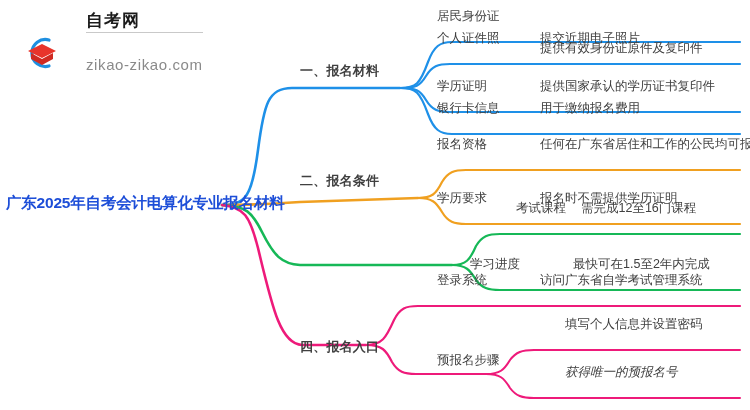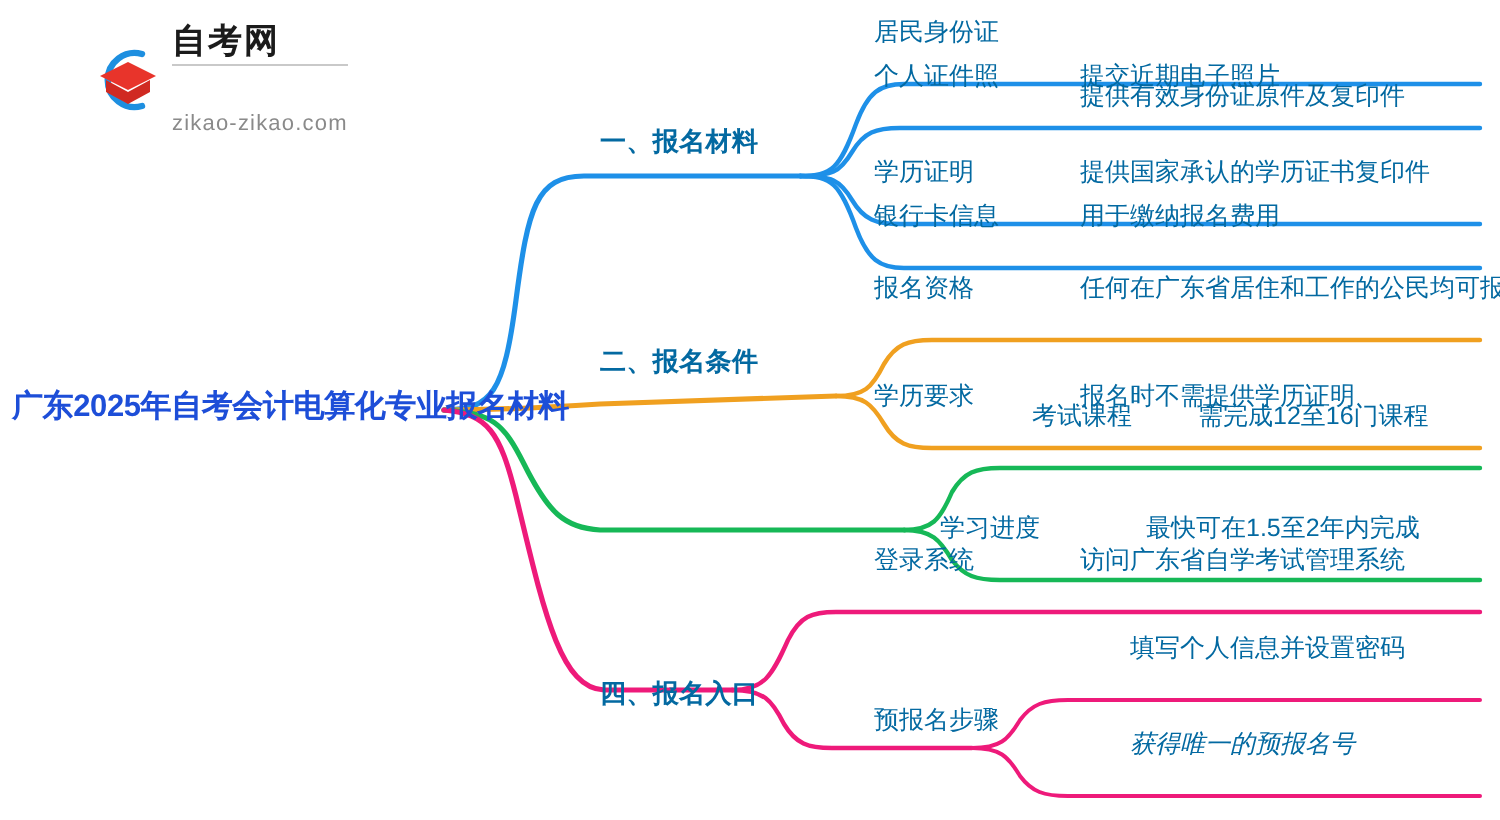--- a/index.html
+++ b/index.html
@@ -25,25 +25,25 @@
     left: 0;
     top: 0;
     width: 750px;
     height: 410px;
     pointer-events: none;
   }
 
   
   .logo-block {
     position: absolute;
-    left: 44px;
+    left: 22px;
     top: 12px;
     display: flex;
-    align-items: center;
-    gap: 2px;
+    align-items: flex-end;
+    gap: 24px;
   }
   .logo-mark {
     width: 40px;
     height: 38px;
     position: relative;
     flex: none;
   }
   .logo-text-wrap {
     display: flex;
     flex-direction: column;
@@ -57,21 +57,21 @@
     letter-spacing: 1px;
     padding-bottom: 2px;
   }
   .logo-rule {
     height: 1px;
     background: #c9c9c9;
     width: 100%;
     margin: 1px 0 2px 0;
   }
   .logo-url {
-    font-size: 11px;
+    font-size: 15px;
     color: #8a8a8a;
     letter-spacing: 0.6px;
     margin-top: 22px;
   }
 
   
   .root-node {
     position: absolute;
     left: 6px;
     top: 193px;
@@ -79,21 +79,21 @@
     font-weight: bold;
     color: #1d4ed8;
     white-space: nowrap;
     letter-spacing: -0.2px;
   }
 
   
   .node {
     position: absolute;
     white-space: nowrap;
-    color: #0369a1;
+    color: #404040;
   }
   .lvl1 {
     font-size: 13px;
     font-weight: bold;
     letter-spacing: 0.2px;
   }
   .lvl2 {
     font-size: 12.5px;
     font-weight: normal;
   }
@@ -168,21 +168,21 @@
   <div class="node lvl3" style="left:540px; top:100px;">用于缴纳报名费用</div>
 
   <div class="node lvl2" style="left:437px; top:136px;">报名资格</div>
   <div class="node lvl3" style="left:540px; top:136px;">任何在广东省居住和工作的公民均可报名</div>
 
   <div class="node lvl2" style="left:437px; top:190px;">学历要求</div>
   <div class="node lvl3" style="left:540px; top:190px;">报名时不需提供学历证明</div>
 
 
   <div class="node lvl2" style="left:470px; top:200px;margin-left:46px;">考试课程</div>
-  <div class="node lvl3" style="left:599px; top:200px;">需完成12至16门课程</div>
+  <div class="node lvl3" style="left:581px; top:200px;">需完成12至16门课程</div>
 
   <div class="node lvl2" style="left:470px; top:256px;">学习进度</div>
   <div class="node lvl3" style="left:573px; top:256px;">最快可在1.5至2年内完成</div>
 
   <div class="node lvl1" style="left:300px; top:338px;">四、报名入口</div>
 
   <div class="node lvl2" style="left:437px; top:272px;">登录系统</div>
   <div class="node lvl3" style="left:540px; top:272px;">访问广东省自学考试管理系统</div>
 
   <div class="node lvl2" style="left:437px; top:352px;">预报名步骤</div>

